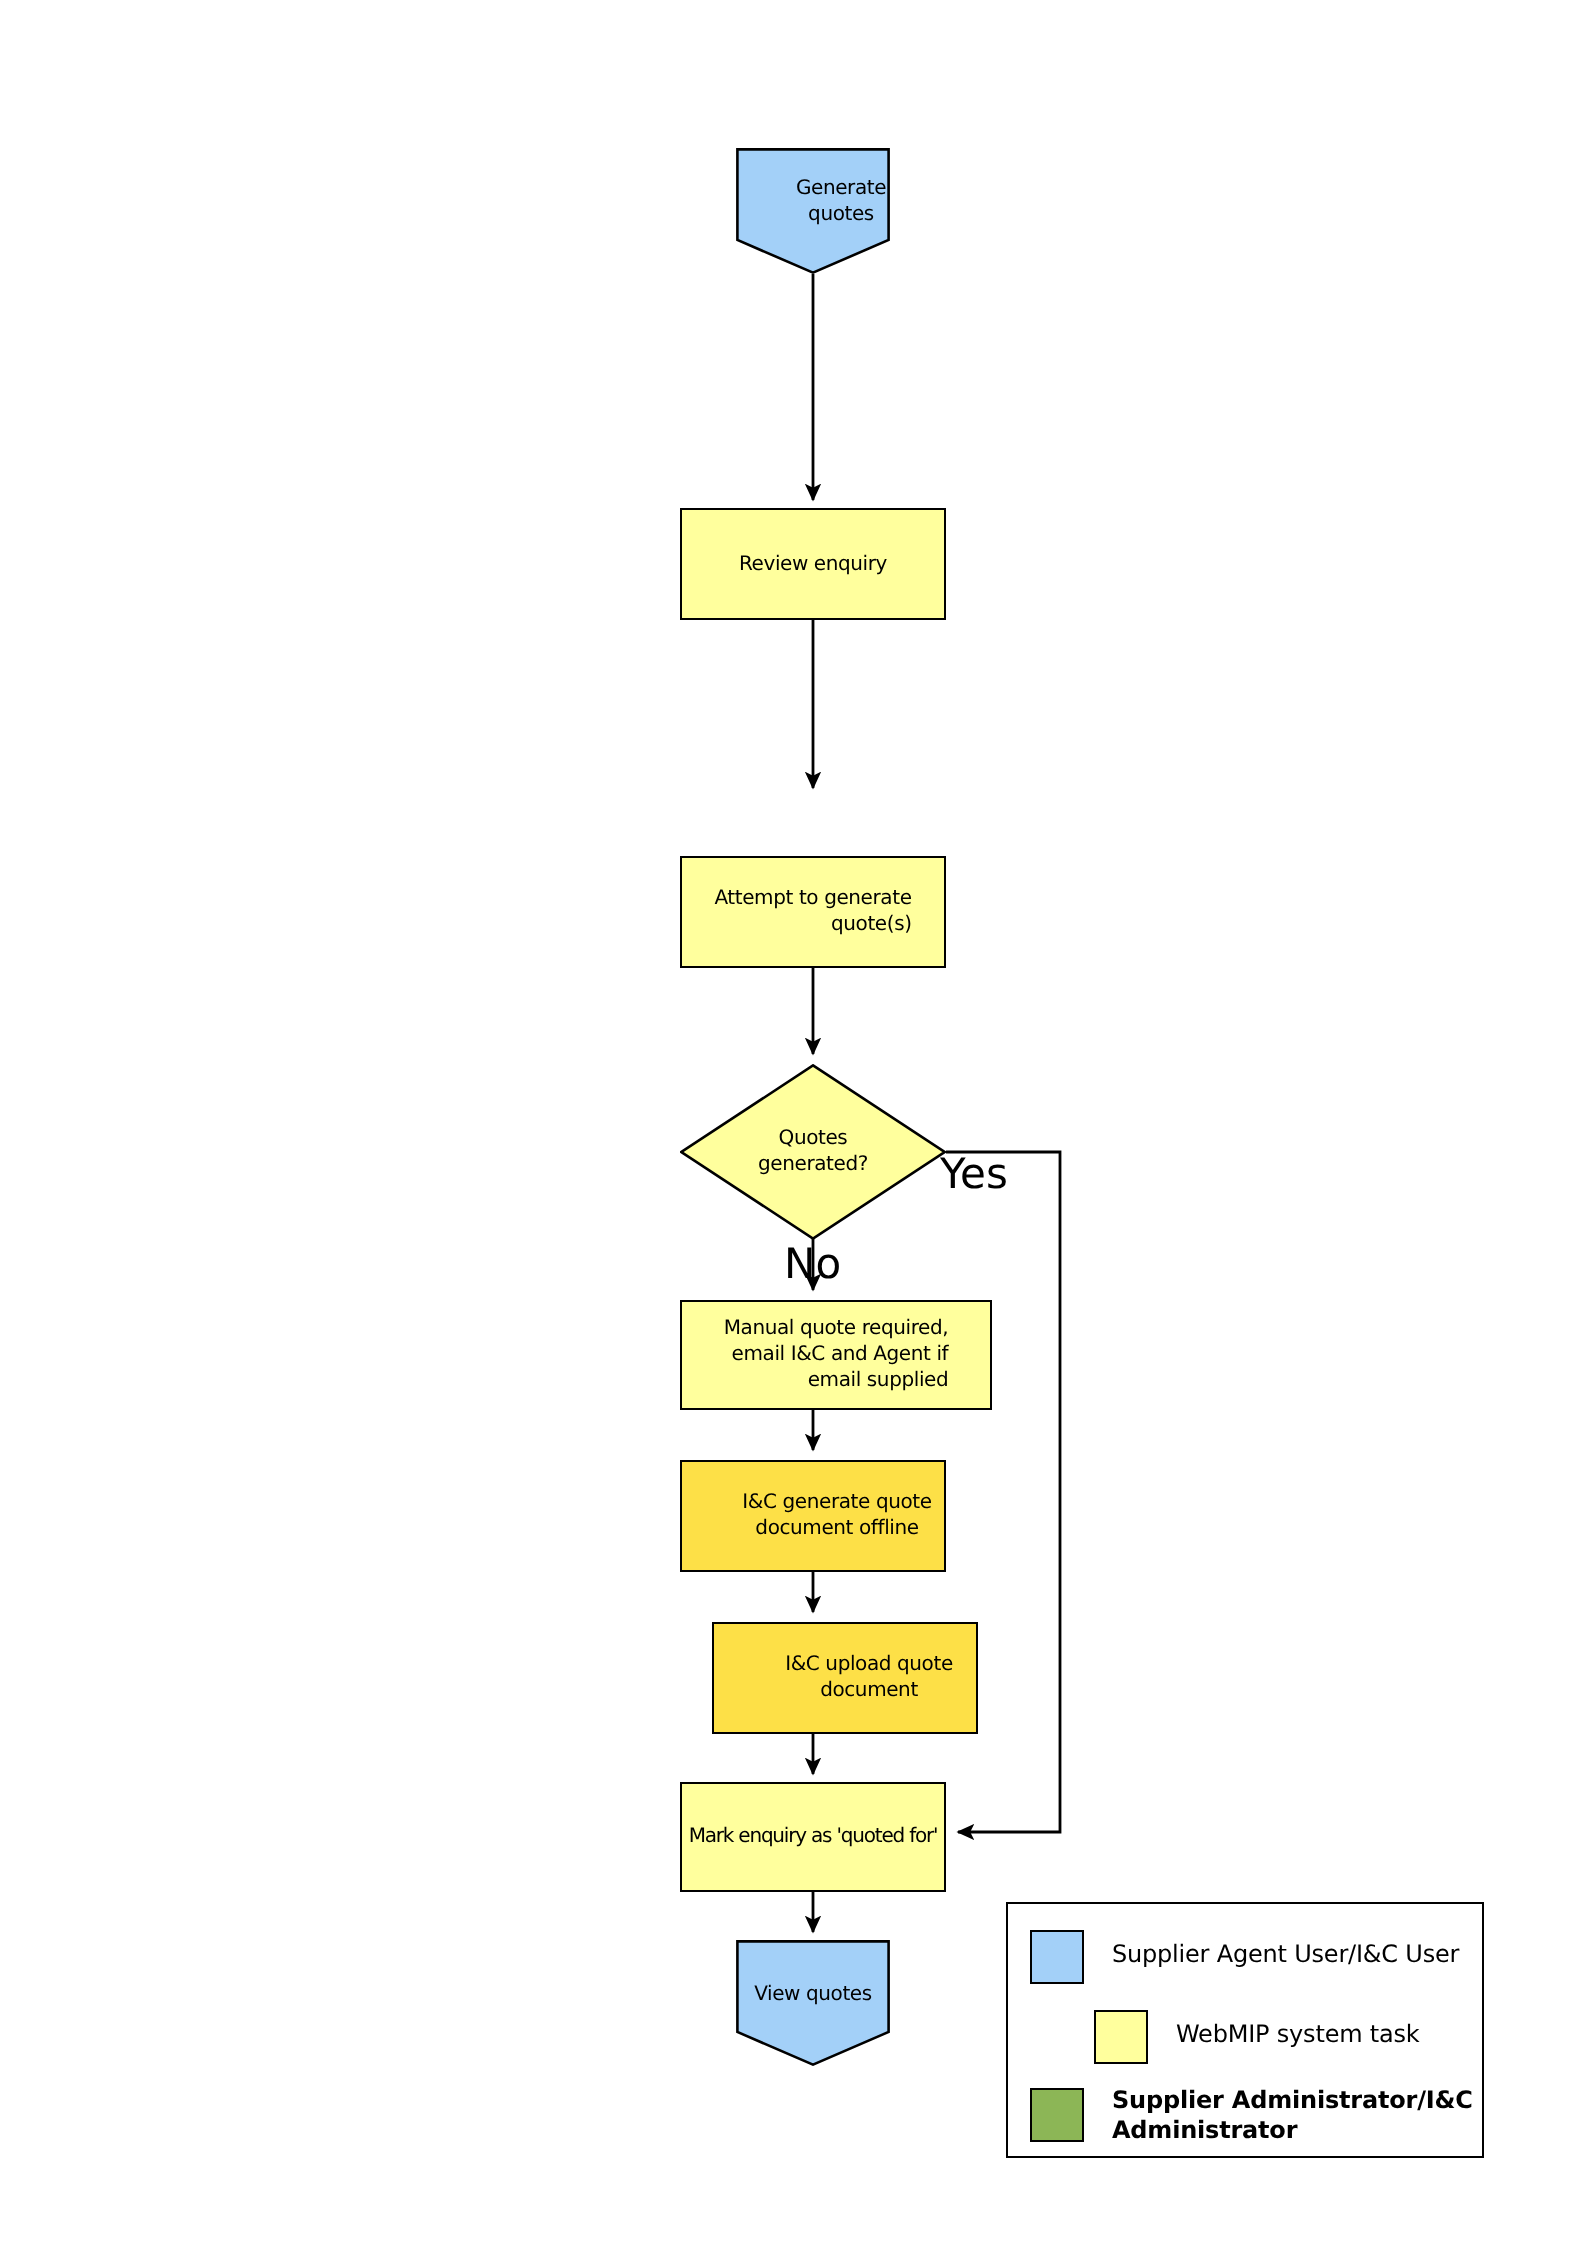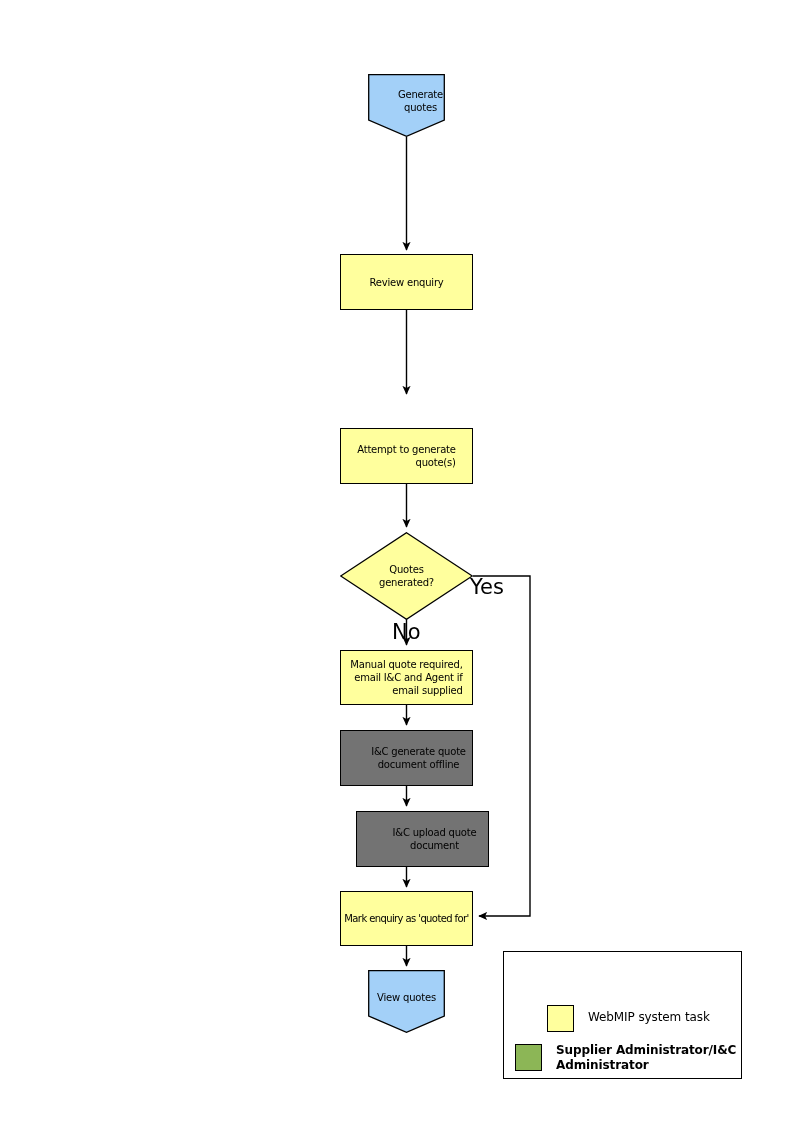--- a/index.html
+++ b/index.html
@@ -29,21 +29,21 @@
     text-align: center;
     color: #000000;
     font-size: 10px;
     line-height: 13px;
     letter-spacing: -0.2px;
     z-index: 3;
   }
   .node-box {
     border: 1px solid #000000;
   }
-  .fill-blue  { background: #737373; padding-left: 24px; }
+  .fill-blue  { background: #fde047; padding-left: 24px; }
   .fill-yellow{ background: #ffff9d; text-align: right; }
   .pent-wrap {
     position: absolute;
     z-index: 3;
   }
   .pent-svg {
     position: absolute;
     left: 0; top: 0;
   }
   .pent-label {
@@ -168,21 +168,21 @@
   <svg width="133" height="88" viewBox="0 0 133 88" xmlns="http://www.w3.org/2000/svg" style="position:absolute;left:0;top:0;">
     <polygon points="66.5,0.7 132.3,44 66.5,87.3 0.7,44" fill="#ffff9d" stroke="#000000" stroke-width="1.3"></polygon>
   </svg>
   <div class="diamond-label" style="top:31px; white-space:pre-line;">Quotes
 generated?</div>
 </div>
 
 <div class="edge-label" style="left:470px; top:577px;">Yes</div>
 <div class="edge-label" style="left:392px; top:622px;">No</div>
 
-<div class="node node-box fill-yellow" style="left:340px; top:650px; width:133px; height:55px;">
+<div class="node node-box fill-yellow" style="left:340px; top:650px; width:156px; height:55px;">
   <span style="white-space:pre-line;">Manual quote required,
 email I&amp;C and Agent if
 email supplied</span>
 </div>
 
 <div class="node node-box fill-blue" style="left:340px; top:730px; width:133px; height:56px;">
   <span style="white-space:pre-line;">I&amp;C generate quote
 document offline</span>
 </div>
 
@@ -197,20 +197,24 @@
 
 <div class="pent-wrap" style="left:368px; top:970px; width:77px; height:63px;">
   <svg class="pent-svg" width="77" height="63" viewBox="0 0 77 63" xmlns="http://www.w3.org/2000/svg">
     <polygon points="0.7,0.7 76.3,0.7 76.3,46 38.5,62.3 0.7,46" fill="#a3d0f8" stroke="#000000" stroke-width="1.3"></polygon>
   </svg>
   <div class="pent-label" style="top:21px; white-space:pre-line;">View quotes</div>
 </div>
 
 <div id="legend">
 
+  <div class="legend-row" style="top:13px;">
+    <div class="legend-swatch" style="background:#a3d0f8;"></div>
+    <div class="legend-text" style="margin-top:5px;">Supplier Agent User/I&amp;C User</div>
+  </div>
 
   <div class="legend-row" style="top:53px;padding-left:32px;">
     <div class="legend-swatch" style="background:#ffff9d;"></div>
     <div class="legend-text" style="margin-top:5px;">WebMIP system task</div>
   </div>
 
   <div class="legend-row" style="top:92px;">
     <div class="legend-swatch" style="background:#8cb656;"></div>
     <div class="legend-text" style="margin-top:-1px;font-weight:bold;">Supplier Administrator/I&amp;C
 Administrator</div>

